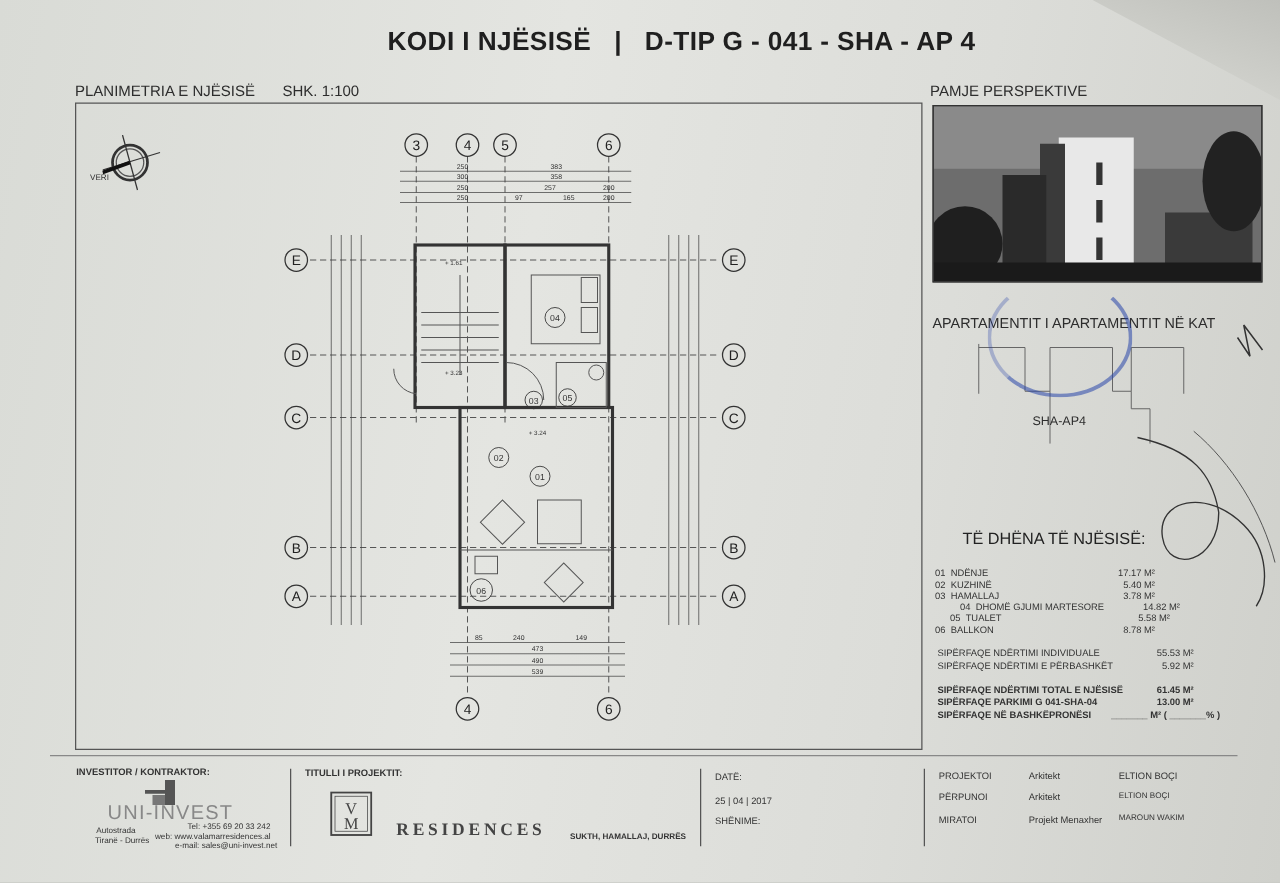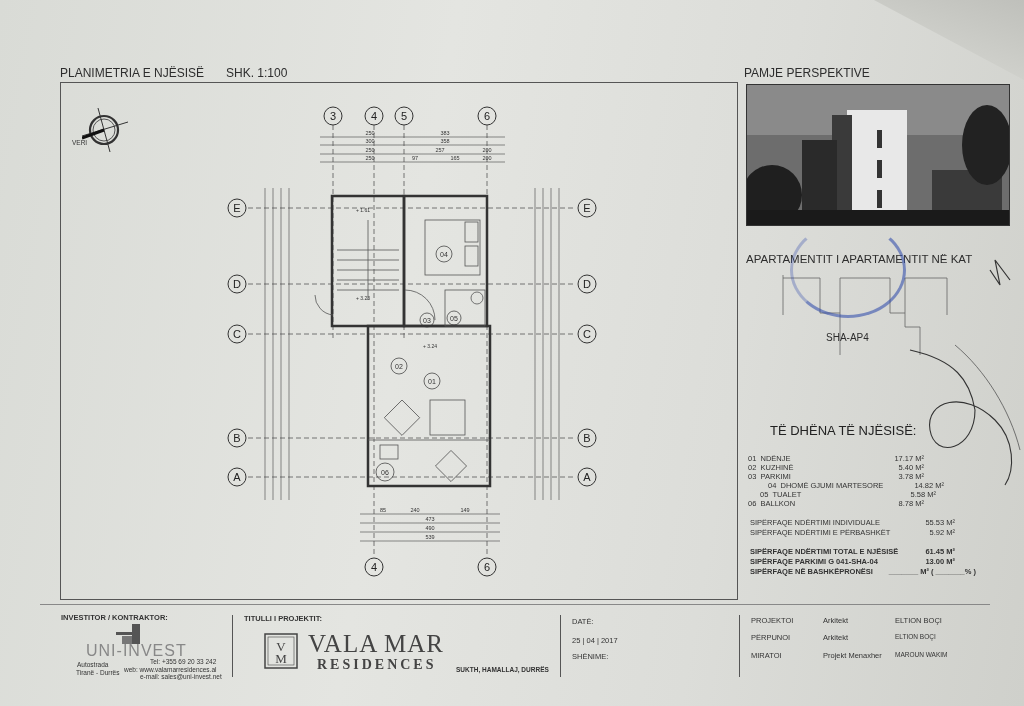--- a/index.html
+++ b/index.html
@@ -22,20 +22,21 @@
   .small { font-size:8px; color:#333; position:absolute; white-space:nowrap; }
   .tiny { font-size:6.5px; color:#333; position:absolute; white-space:nowrap; }
   .stamp { position:absolute; left:790px; top:222px; width:110px; height:90px; border:3px solid rgba(40,70,170,0.55); border-radius:50%; border-top-color:transparent; border-left-color:rgba(40,70,170,0.3); }
 </style>
 </head>
 <body>
 
 <div class="sheet">
   <div class="fold"></div>
 
+  <div class="title">KODI I NJËSISË   |   D-TIP G - 041 - SHA - AP 4</div>
 
   <div class="lbl" style="left:60px;top:66px;font-size:12px;text-align:right;">PLANIMETRIA E NJËSISË</div>
   <div class="lbl" style="left:226px;top:66px;font-size:12px;">SHK.  1:100</div>
 
   <div class="planframe"></div>
 
   <svg class="compass" width="50" height="46">
     <circle cx="22" cy="22" r="14" fill="none" stroke="#333" stroke-width="2.2"></circle>
     <circle cx="22" cy="22" r="11" fill="none" stroke="#555" stroke-width="1"></circle>
     <line x1="16" y1="0" x2="28" y2="44" stroke="#333" stroke-width="1"></line>
@@ -216,21 +217,21 @@
   <svg style="position:absolute;left:895px;top:250px;" width="129" height="240">
     <path d="M 95 20 L 105 35 L 100 10 L 115 30" stroke="#333" fill="none" stroke-width="1.2"></path>
     <path d="M 15 100 C 60 110 75 130 80 160 C 80 200 40 210 35 180 C 30 150 70 140 100 170 C 120 190 120 220 110 235" stroke="#333" fill="none" stroke-width="1.1"></path>
     <path d="M 60 95 C 90 120 115 160 125 200" stroke="#555" fill="none" stroke-width="0.8"></path>
   </svg>
 
   <div class="data-title">TË DHËNA TË NJËSISË:</div>
 
   <div class="room-row" style="top:454px;"><span>01</span>&nbsp;&nbsp;<span>NDËNJE</span><span class="val">17.17 M²</span></div>
   <div class="room-row" style="top:463px;"><span>02</span>&nbsp;&nbsp;<span>KUZHINË</span><span class="val">5.40 M²</span></div>
-  <div class="room-row" style="top:472px;"><span>03</span>&nbsp;&nbsp;<span>PARKIMI</span><span class="val">3.78 M²</span></div>
+  <div class="room-row" style="top:472px;"><span>03</span>&nbsp;&nbsp;<span>HAMALLAJ</span><span class="val">3.78 M²</span></div>
   <div class="room-row" style="top:481px;padding-left:20px;"><span>04</span>&nbsp;&nbsp;<span>DHOMË GJUMI MARTESORE</span><span class="val">14.82 M²</span></div>
   <div class="room-row" style="top:490px;padding-left:12px;"><span>05</span>&nbsp;&nbsp;<span>TUALET</span><span class="val">5.58 M²</span></div>
   <div class="room-row" style="top:499px;"><span>06</span>&nbsp;&nbsp;<span>BALLKON</span><span class="val">8.78 M²</span></div>
 
   <div class="sum-row" style="top:518px;"><span>SIPËRFAQE NDËRTIMI INDIVIDUALE</span><span class="val">55.53 M²</span></div>
   <div class="sum-row" style="top:528px;"><span>SIPËRFAQE NDËRTIMI E PËRBASHKËT</span><span class="val">5.92 M²</span></div>
   <div class="sum-row bold" style="top:547px;"><span>SIPËRFAQE NDËRTIMI TOTAL E NJËSISË</span><span class="val">61.45 M²</span></div>
   <div class="sum-row bold" style="top:557px;"><span>SIPËRFAQE PARKIMI G 041-SHA-04</span><span class="val">13.00 M²</span></div>
   <div class="sum-row bold" style="top:567px;width:226px;"><span>SIPËRFAQE NË BASHKËPRONËSI</span><span class="val">_______ M²   ( _______% )</span></div>
 
@@ -252,21 +253,20 @@
   <div class="tiny" style="left:124px;top:666px;">web:  www.valamarresidences.al</div>
   <div class="tiny" style="left:140px;top:673px;">e-mail:  sales@uni-invest.net</div>
 
   <div class="small" style="left:244px;top:614px;font-weight:bold;font-size:7.5px;">TITULLI I PROJEKTIT:</div>
   <svg style="position:absolute;left:264px;top:633px;" width="34" height="36">
     <rect x="1" y="1" width="32" height="34" fill="none" stroke="#444" stroke-width="1.5"></rect>
     <rect x="4" y="4" width="26" height="28" fill="none" stroke="#444" stroke-width="0.6"></rect>
     <text x="17" y="18" text-anchor="middle" font-family="Liberation Serif, serif" font-size="13" fill="#444">V</text>
     <text x="17" y="30" text-anchor="middle" font-family="Liberation Serif, serif" font-size="13" fill="#444">M</text>
   </svg>
-  <div class="small" style="left:308px;top:630px;font-family:'Liberation Serif',serif;font-size:25px;color:#444;letter-spacing:1px;">VALA MAR</div>
   <div class="small" style="left:317px;top:657px;font-family:'Liberation Serif',serif;font-size:14px;color:#444;letter-spacing:3px;font-weight:bold;">RESIDENCES</div>
   <div class="tiny" style="left:456px;top:666px;font-weight:bold;">SUKTH, HAMALLAJ, DURRËS</div>
 
   <div class="small" style="left:572px;top:617px;font-size:7.5px;">DATË:</div>
   <div class="small" style="left:572px;top:636px;font-size:7.5px;">25 | 04 | 2017</div>
   <div class="small" style="left:572px;top:652px;font-size:7.5px;">SHËNIME:</div>
 
   <div class="small" style="left:751px;top:616px;font-size:7.5px;">PROJEKTOI</div>
   <div class="small" style="left:823px;top:616px;font-size:7.5px;">Arkitekt</div>
   <div class="small" style="left:895px;top:616px;font-size:7.5px;">ELTION BOÇI</div>

